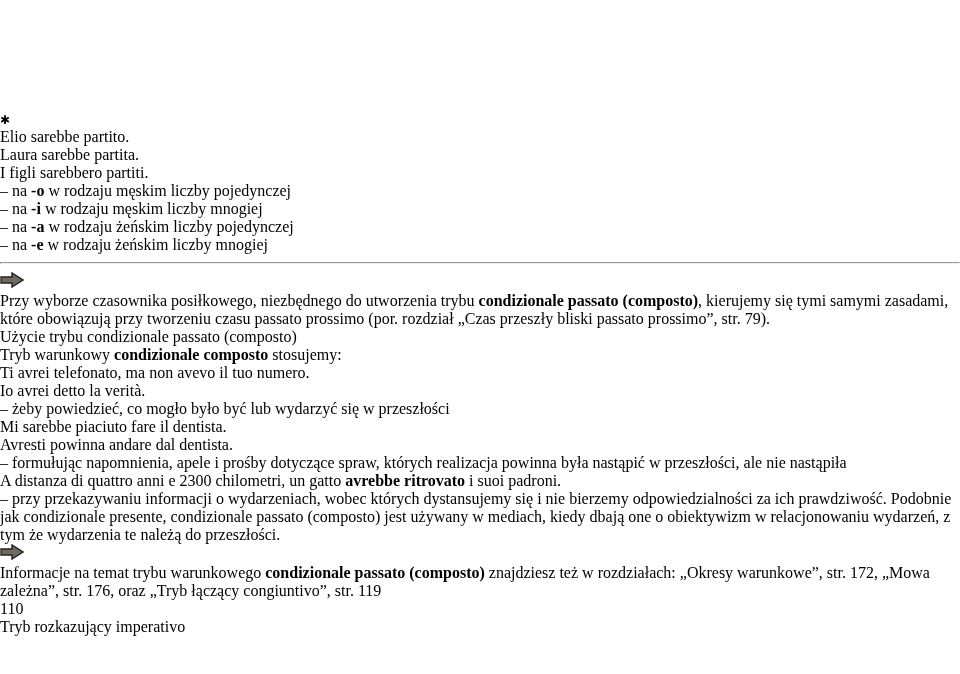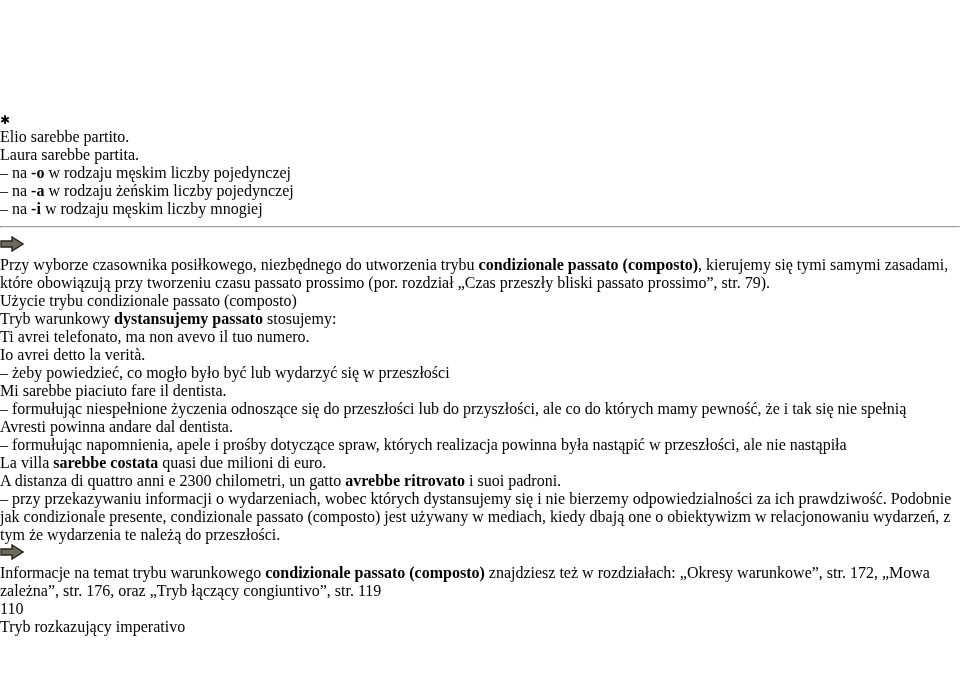--- a/index.html
+++ b/index.html
@@ -87,64 +87,64 @@
     <div class="diamond lp-puzzle">
       <span style="font-size:12px;">✱</span>
     </div>
 
     <div class="lp-flow">
 
       <div class="lp-top">
         <div class="col-it it-text">
           <div>Elio sarebbe partito.</div>
           <div>Laura sarebbe partita.</div>
+          <div>I figli sarebbero partiti.</div>
         </div>
         <div class="col-pl pl-text">
           <div><span>–  na </span><b>-o</b><span> w rodzaju męskim liczby pojedynczej</span></div>
+          <div><span>–  na </span><b>-i</b><span> w rodzaju męskim liczby mnogiej</span></div>
           <div><span>–  na </span><b>-a</b><span> w rodzaju żeńskim liczby pojedynczej</span></div>
-          <div><span>–  na </span><b>-i</b><span> w rodzaju męskim liczby mnogiej</span></div>
+          <div><span>–  na </span><b>-e</b><span> w rodzaju żeńskim liczby mnogiej</span></div>
         </div>
       </div>
       <hr class="rule">
 
       <div class="lp-note pl-text">
         <svg class="arrow-ic" width="24" height="16" viewBox="0 0 24 16">
           <path d="M1,5 L12,5 L12,1 L23,8 L12,15 L12,11 L1,11 Z" fill="#6e6a5f" stroke="#26221a" stroke-width="1.4"></path>
         </svg>
         <div><span>Przy wyborze czasownika posiłkowego, niezbędnego do utworzenia trybu </span><b>condizionale passato (composto)</b><span>, kierujemy się tymi samymi zasadami, które obowiązują przy tworzeniu czasu passato prossimo (por. rozdział „Czas przeszły bliski passato prossimo”, str. 79).</span></div>
       </div>
 
       <div class="banner lp-banner">Użycie trybu condizionale passato (composto)</div>
 
       <div class="lp-intro pl-text">
-        <span>Tryb warunkowy </span><b>dystansujemy passato</b><span> stosujemy:</span>
+        <span>Tryb warunkowy </span><b>condizionale composto</b><span> stosujemy:</span>
       </div>
 
       <div class="u-row">
         <div class="col-it it-text">
           <div>Ti avrei telefonato, ma non avevo il tuo numero.</div>
           <div>Io avrei detto la verità.</div>
         </div>
         <div class="col-pl pl-text">–  żeby powiedzieć, co mogło było być lub wydarzyć się w przeszłości</div>
       </div>
       <div class="u-row">
         <div class="col-it it-text">
           <div>Mi sarebbe piaciuto fare il dentista.</div>
         </div>
-        <div class="col-pl pl-text">–  formułując niespełnione życzenia odnoszące się do przeszłości lub do przyszłości, ale co do których mamy pewność, że i tak się nie spełnią</div>
       </div>
       <div class="u-row">
         <div class="col-it it-text">
           <div>Avresti powinna andare dal dentista.</div>
         </div>
         <div class="col-pl pl-text">–  formułując napomnienia, apele i prośby dotyczące spraw, których realizacja powinna była nastąpić w przeszłości, ale nie nastąpiła</div>
       </div>
       <div class="u-row">
         <div class="col-it it-text">
-          <div><span>La villa </span><b>sarebbe costata</b><span> quasi due milioni di euro.</span></div>
           <div><span>A distanza di quattro anni e 2300 chilometri, un gatto </span><b>avrebbe ritrovato</b><span> i suoi padroni.</span></div>
         </div>
         <div class="col-pl pl-text">–  przy przekazywaniu informacji o wydarzeniach, wobec których dystansujemy się i nie bierzemy odpowiedzialności za ich prawdziwość. Podobnie jak condizionale presente, condizionale passato (composto) jest używany w mediach, kiedy dbają one o obiektywizm w relacjonowaniu wydarzeń, z tym że wydarzenia te należą do przeszłości.</div>
       </div>
 
       <div class="lp-ref pl-text">
         <svg class="arrow-ic" width="24" height="16" viewBox="0 0 24 16">
           <path d="M1,5 L12,5 L12,1 L23,8 L12,15 L12,11 L1,11 Z" fill="#6e6a5f" stroke="#26221a" stroke-width="1.4"></path>
         </svg>
         <div><span>Informacje na temat trybu warunkowego </span><b>condizionale passato (composto)</b><span> znajdziesz też w rozdziałach: „Okresy warunkowe”, str. 172, „Mowa zależna”, str. 176, oraz „Tryb łączący congiuntivo”, str. 119</span></div>

